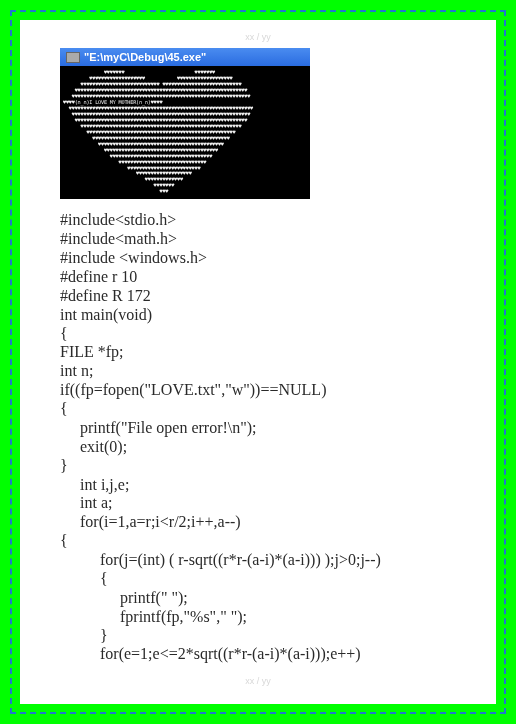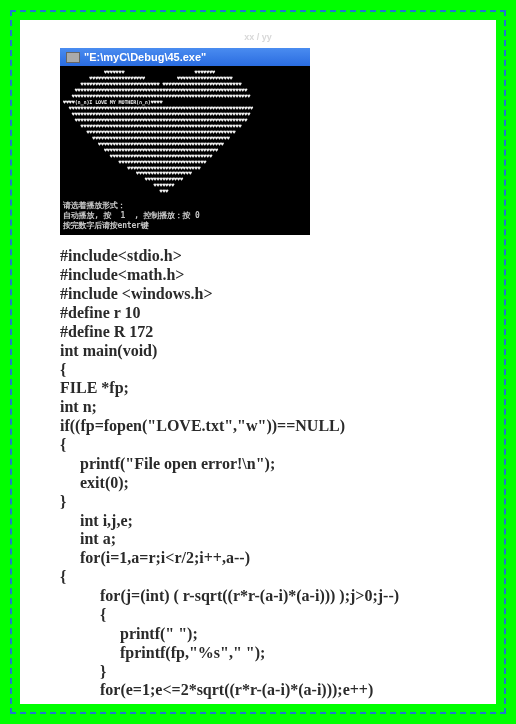--- a/index.html
+++ b/index.html
@@ -1,15 +1,15 @@
 <!DOCTYPE html>
 <html><head>
   <meta charset="utf-8">
   <style>
-    * { margin: 0; padding: 0; box-sizing: border-box; font-weight: bold; }
+    * { margin: 0; padding: 0; box-sizing: border-box; }
     body { width: 516px; height: 724px; background: #00ff00; display: flex; align-items: center; justify-content: center; font-family: "Times New Roman", serif; }
     .outer { width: 496px; height: 704px; background: #00ff00; border: 2px dashed #2277cc; display: flex; align-items: center; justify-content: center; }
     .page { width: 476px; height: 684px; background: #ffffff; padding: 12px 40px 12px 40px; overflow: hidden; }
     .page-num-top { text-align: center; color: #d8d8d8; font-size: 9px; font-family: Arial, sans-serif; margin-bottom: 6px; }
     .page-num-bottom { text-align: center; color: #d8d8d8; font-size: 9px; font-family: Arial, sans-serif; margin-top: 12px; }
     .console { width: 250px; background: #000; margin-bottom: 12px; }
     .titlebar { background: linear-gradient(to bottom, #4a8cf0, #2a6ce0); color: #fff; font-size: 11px; font-weight: bold; font-family: Arial, sans-serif; padding: 3px 6px; display: flex; align-items: center; }
     .title-icon { display: inline-block; width: 14px; height: 11px; background: #aaa; margin-right: 4px; border: 1px solid #666; }
     .console-body { padding: 4px 3px; background: #000; color: #f0f0f0; font-family: monospace; font-size: 5.2px; line-height: 1.15; letter-spacing: -0.2px; overflow: hidden; }
     .heart-line { white-space: pre; text-align: left; }
@@ -45,23 +45,20 @@
             <div class="heart-line">            ♥♥♥♥♥♥♥♥♥♥♥♥♥♥♥♥♥♥♥♥♥♥♥♥♥♥♥♥♥♥♥♥♥♥♥♥♥♥♥♥♥♥♥</div>
             <div class="heart-line">              ♥♥♥♥♥♥♥♥♥♥♥♥♥♥♥♥♥♥♥♥♥♥♥♥♥♥♥♥♥♥♥♥♥♥♥♥♥♥♥</div>
             <div class="heart-line">                ♥♥♥♥♥♥♥♥♥♥♥♥♥♥♥♥♥♥♥♥♥♥♥♥♥♥♥♥♥♥♥♥♥♥♥</div>
             <div class="heart-line">                   ♥♥♥♥♥♥♥♥♥♥♥♥♥♥♥♥♥♥♥♥♥♥♥♥♥♥♥♥♥♥</div>
             <div class="heart-line">                      ♥♥♥♥♥♥♥♥♥♥♥♥♥♥♥♥♥♥♥♥♥♥♥♥♥</div>
             <div class="heart-line">                         ♥♥♥♥♥♥♥♥♥♥♥♥♥♥♥♥♥♥♥</div>
             <div class="heart-line">                            ♥♥♥♥♥♥♥♥♥♥♥♥♥</div>
             <div class="heart-line">                               ♥♥♥♥♥♥♥</div>
             <div class="heart-line">                                 ♥♥♥</div>
           </div>
-        <div id="prompt-container" class="prompt-text">请选着播放形式：
-自动播放, 按  1  , 控制播放：按 0
-按完数字后请按enter键</div>
       </div>
     </div>
 
     <div class="code-block" id="code-container">#include&lt;stdio.h&gt;
 #include&lt;math.h&gt;
 #include &lt;windows.h&gt;
 #define r 10
 #define R 172
 int main(void)
 {

